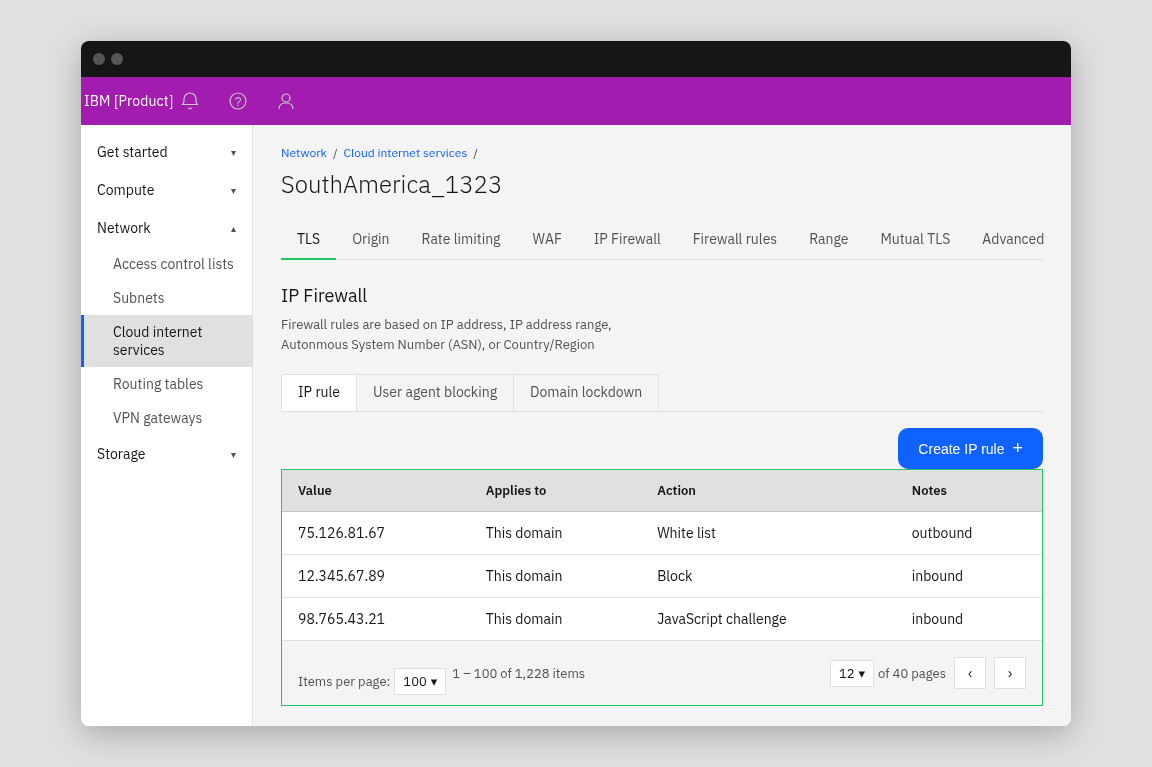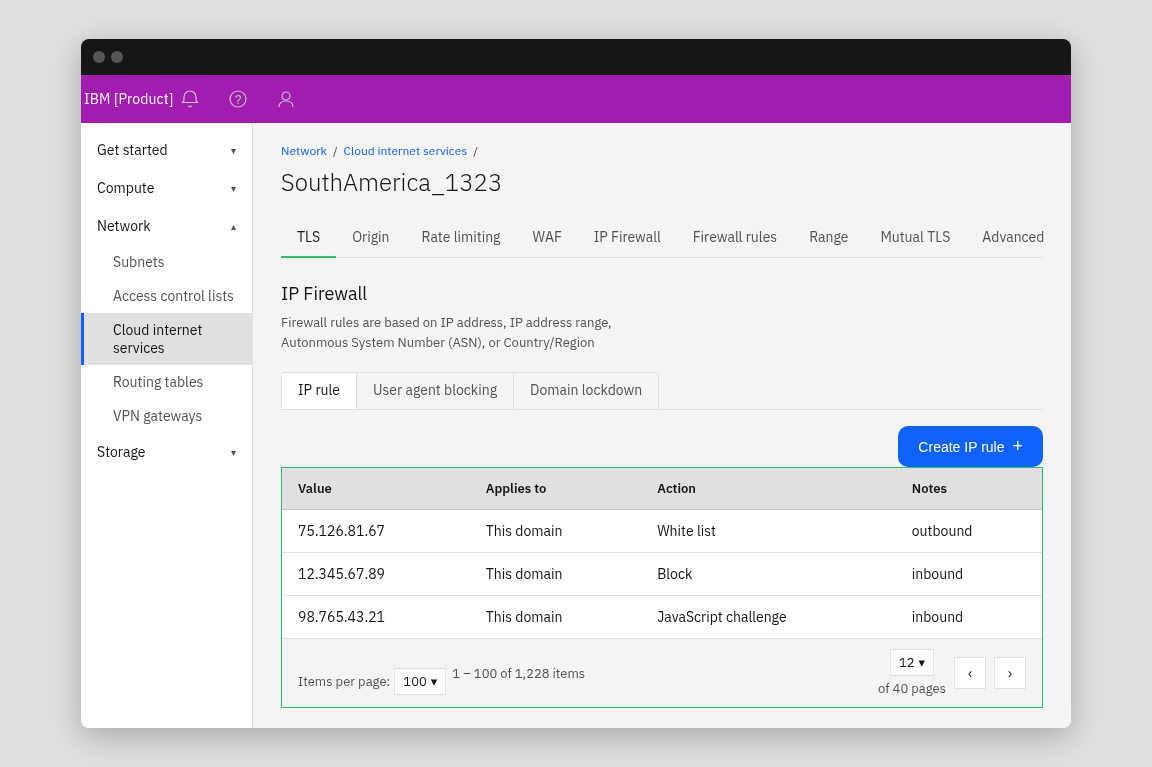--- a/index.html
+++ b/index.html
@@ -269,21 +269,20 @@
     }
     .pagination-right {
       display: flex;
       align-items: center;
       gap: 8px;
     }
     .page-select {
       display: flex;
       align-items: center;
       gap: 4px;
-      flex-direction: column;
     }
     .pagination-btn {
       width: 32px;
       height: 32px;
       border: 1px solid #e0e0e0;
       background: #fff;
       cursor: pointer;
       display: flex;
       align-items: center;
       justify-content: center;
@@ -359,22 +358,22 @@
           <span>Compute</span>
           <span class="sidebar-chevron">▾</span>
         </div>
       </div>
 
       <div class="sidebar-section">
         <div class="sidebar-category">
           <span>Network</span>
           <span class="sidebar-chevron">▴</span>
         </div>
+        <div class="sidebar-item">Access control lists</div>
         <div class="sidebar-item">Subnets</div>
-        <div class="sidebar-item">Access control lists</div>
         <div class="sidebar-item active">Cloud internet services</div>
         <div class="sidebar-item">Routing tables</div>
         <div class="sidebar-item">VPN gateways</div>
       </div>
 
       <div class="sidebar-section">
         <div class="sidebar-category">
           <span>Storage</span>
           <span class="sidebar-chevron">▾</span>
         </div>

